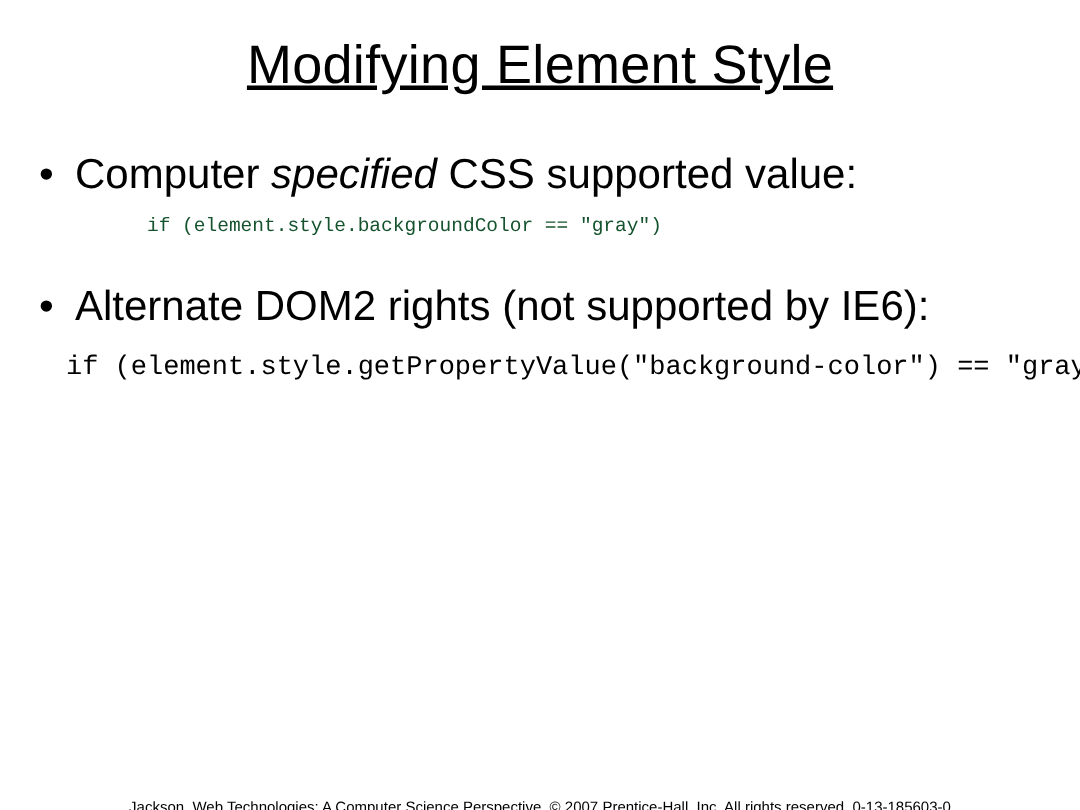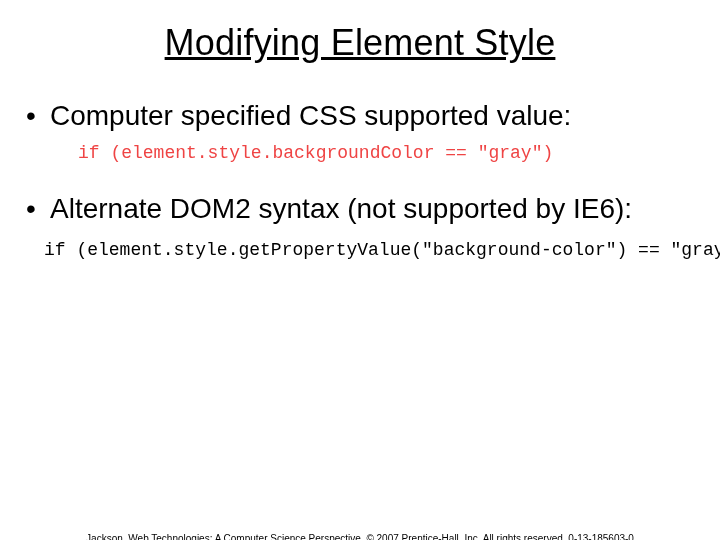--- a/index.html
+++ b/index.html
@@ -42,27 +42,28 @@
     flex: 0 0 24px;
     text-align: left;
     font-size: 28px;
     line-height: 1.25;
     padding-left: 4px;
   }
   .bullet .text {
     flex: 1;
   }
   .italic {
+    font-style: italic;
   }
   .code-block {
     font-family: "Courier New", Courier, monospace;
-    font-size: 18px;
+    font-size: 13px;
     white-space: pre;
-    margin: 10px 0 28px 56px;
-    color: #ef4444;
+    margin: 10px 0 28px 76px;
+    color: #14532d;
   }
   .code-block-wide {
     font-family: "Courier New", Courier, monospace;
     font-size: 18px;
     white-space: pre;
     margin: 14px 0 0 22px;
     color: #000;
   }
   .footer {
     position: absolute;
@@ -87,21 +88,21 @@
       <div class="dot">•</div>
       <div class="text">
         <span>Computer </span><span class="italic">specified</span><span> CSS supported value:</span>
       </div>
     </div>
 
     <div class="code-block">if (element.style.backgroundColor == "gray")</div>
 
     <div class="bullet">
       <div class="dot">•</div>
-      <div class="text">Alternate DOM2 syntax (not supported by IE6):</div>
+      <div class="text">Alternate DOM2 rights (not supported by IE6):</div>
     </div>
 
     <div class="code-block-wide">if (element.style.getPropertyValue("background-color") == "gray")</div>
 
   </div>
 
   <div class="footer">Jackson, Web Technologies: A Computer Science Perspective, © 2007 Prentice-Hall, Inc. All rights reserved. 0-13-185603-0</div>
 
 </div>
 

